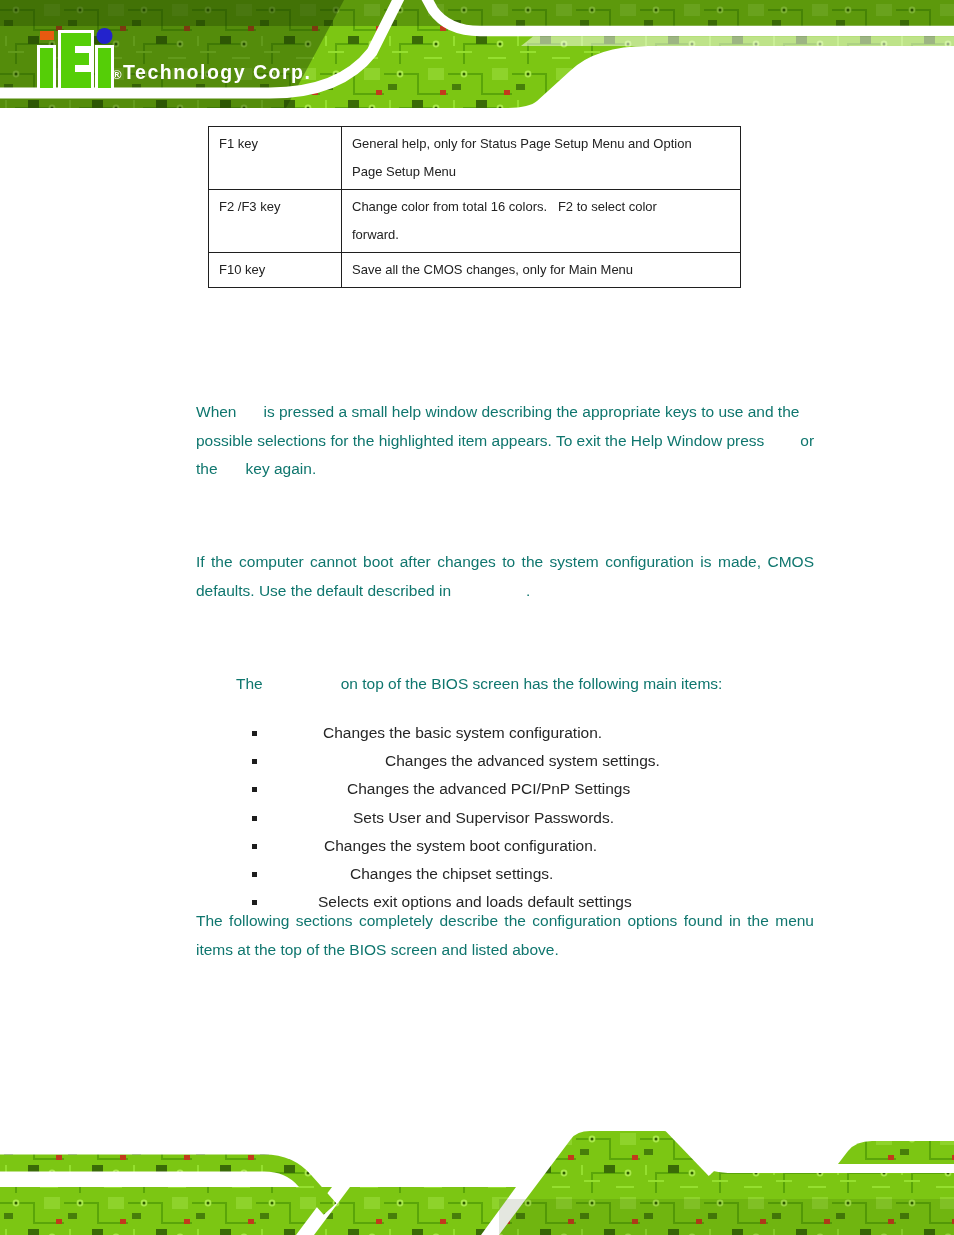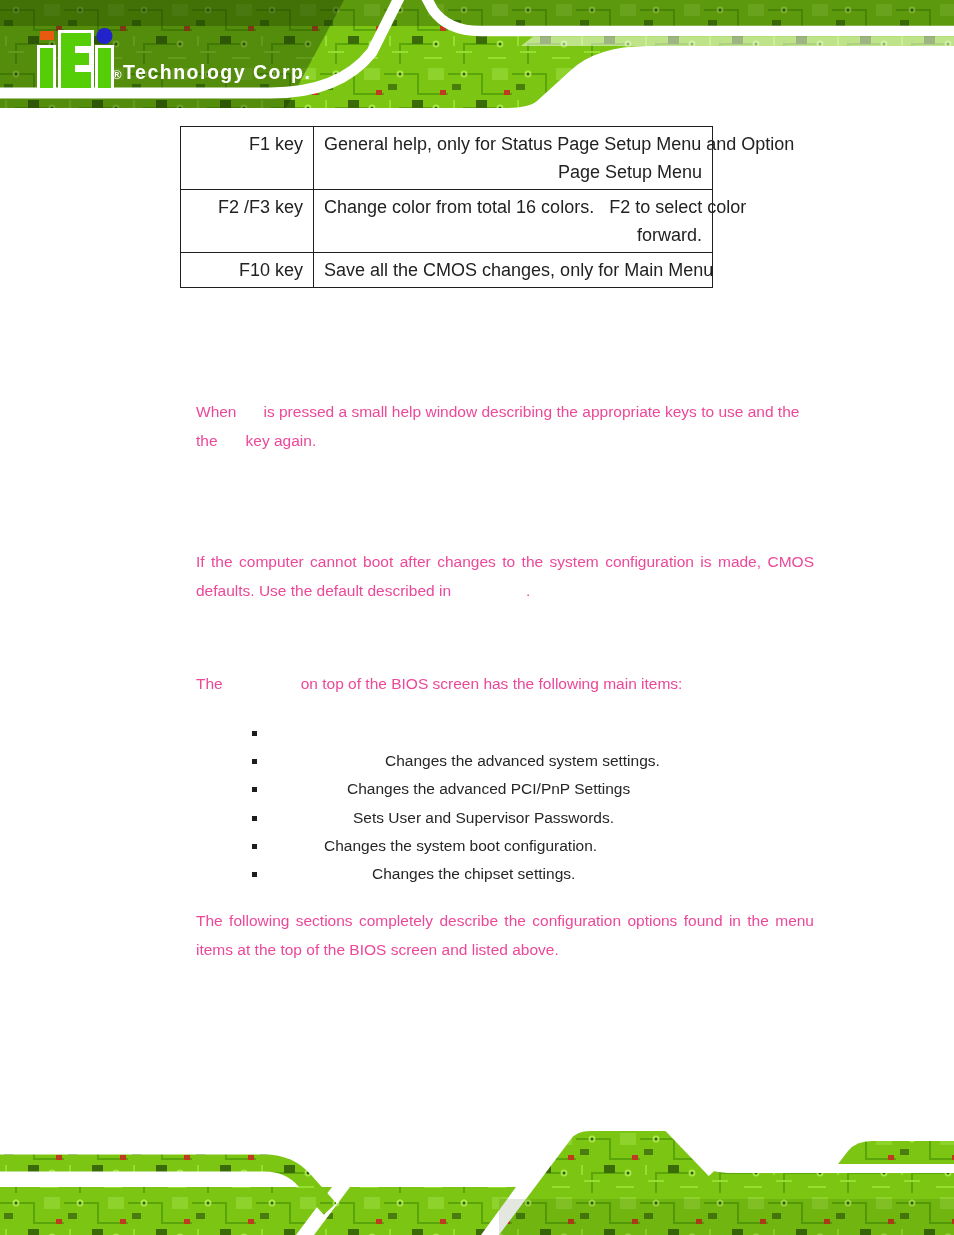--- a/index.html
+++ b/index.html
@@ -7,46 +7,46 @@
     width:954px;height:1235px;position:relative;background:#ffffff;
     font-family:"Liberation Sans","DejaVu Sans",sans-serif;color:#262626;
     overflow:hidden;
   }
   .banner{position:absolute;left:0;width:954px;display:block;}
   #header-banner{top:0;height:112px;}
   #footer-banner{bottom:0;height:106px;}
 
   
   .fn-table{
-    position:absolute;left:180px;top:126px;width:533px;
+    position:absolute;left:208px;top:126px;width:533px;
     border-collapse:collapse;table-layout:fixed;
-    font-size:18px;color:#222;text-align:right;
+    font-size:13px;color:#222;
   }
   .fn-table td{
     border:1px solid #1f1f1f;vertical-align:top;
     padding:3px 10px;line-height:28px;
   }
   .fn-table .col-key{width:112px;}
   .cell-line{white-space:pre;}
 
   
-  .para{position:absolute;left:196px;width:618px;font-size:15.5px;line-height:28.5px;color:#ec4899;}
+  .para{position:absolute;left:196px;width:618px;font-size:15.5px;line-height:28.5px;color:#0f766e;}
   .pline{display:block;white-space:nowrap;}
   .pline.justify{white-space:normal;text-align:justify;text-align-last:justify;}
   .gap{display:inline-block;height:1px;}
   .gap-27{width:27px;} .gap-36{width:36px;} .gap-28{width:28px;}
   .gap-75{width:75px;} .gap-78{width:78px;}
 
   
   .menu-list{position:absolute;left:196px;top:719px;width:618px;margin:0;padding:0;list-style:none;}
   .menu-list li{position:relative;height:28.2px;font-size:15.5px;line-height:28.2px;white-space:nowrap;}
   .bullet-sq{position:absolute;left:56px;top:12px;width:5px;height:5px;background:#1d1d1d;}
   .li-text{position:absolute;top:0;}
   .ind-0{left:127px;} .ind-1{left:189px;} .ind-2{left:151px;}
-  .ind-3{left:128px;} .ind-4{left:157px;} .ind-5{left:154px;margin-left:22px;} .ind-6{left:122px;}
+  .ind-3{left:128px;} .ind-4{left:157px;} .ind-5{left:154px;} .ind-6{left:122px;}
 </style>
 </head>
 <body>
 
 <svg id="header-banner" class="banner" viewBox="0 0 954 112" xmlns="http://www.w3.org/2000/svg" aria-hidden="true">
   <defs>
     <pattern id="pcb" width="64" height="64" patternUnits="userSpaceOnUse">
       <rect width="64" height="64" fill="#7CC613"></rect>
       <path d="M0,10 H34 V30 H64 M16,64 V44 H52" stroke="#5AA509" stroke-width="2" fill="none"></path>
       <path d="M8,52 H24 M40,58 H58 M6,36 V46" stroke="#95DF2F" stroke-width="2" fill="none"></path>
@@ -114,55 +114,61 @@
       </td>
       <td>
         <div class="cell-line">Save all the CMOS changes, only for Main Menu</div>
       </td>
     </tr>
   </tbody>
 </table>
 
 <div class="para" style="top:398px;">
   <span class="pline"><span>When</span><span class="gap gap-27"></span><span>is pressed a small help window describing the appropriate keys to use and the</span></span>
+  <span class="pline"><span>possible selections for the highlighted item appears. To exit the Help Window press</span><span class="gap gap-36"></span><span>or</span></span>
   <span class="pline"><span>the</span><span class="gap gap-28"></span><span>key again.</span></span>
 </div>
 
 <div class="para" style="top:548px;">
   <span class="pline justify">If the computer cannot boot after changes to the system configuration is made, CMOS</span>
   <span class="pline"><span>defaults. Use the default described in</span><span class="gap gap-75"></span><span>.</span></span>
 </div>
 
-<div class="para" style="top:670px;">
+<div class="para" style="top:670px;margin-left:40px;">
   <span class="pline"><span>The</span><span class="gap gap-78"></span><span>on top of the BIOS screen has the following main items:</span></span>
 </div>
 
 <ul class="menu-list">
   <li>
       <span class="bullet-sq"></span>
+      <span class="li-text ind-0">Changes the basic system configuration.</span>
     </li>
   <li>
       <span class="bullet-sq"></span>
       <span class="li-text ind-1">Changes the advanced system settings.</span>
     </li>
   <li>
       <span class="bullet-sq"></span>
       <span class="li-text ind-2">Changes the advanced PCI/PnP Settings</span>
     </li>
   <li>
       <span class="bullet-sq"></span>
       <span class="li-text ind-4">Sets User and Supervisor Passwords.</span>
     </li>
   <li>
       <span class="bullet-sq"></span>
       <span class="li-text ind-3">Changes the system boot configuration.</span>
     </li>
   <li>
       <span class="bullet-sq"></span>
       <span class="li-text ind-5">Changes the chipset settings.</span>
+    </li>
+  <li>
+      <span class="bullet-sq"></span>
+      <span class="li-text ind-6">Selects exit options and loads default settings</span>
     </li>
 </ul>
 
 <div class="para" style="top:907px;">
   <span class="pline justify">The following sections completely describe the configuration options found in the menu</span>
   <span class="pline">items at the top of the BIOS screen and listed above.</span>
 </div>
 
 <svg id="footer-banner" class="banner" viewBox="0 0 954 106" xmlns="http://www.w3.org/2000/svg" aria-hidden="true">
   <defs>

